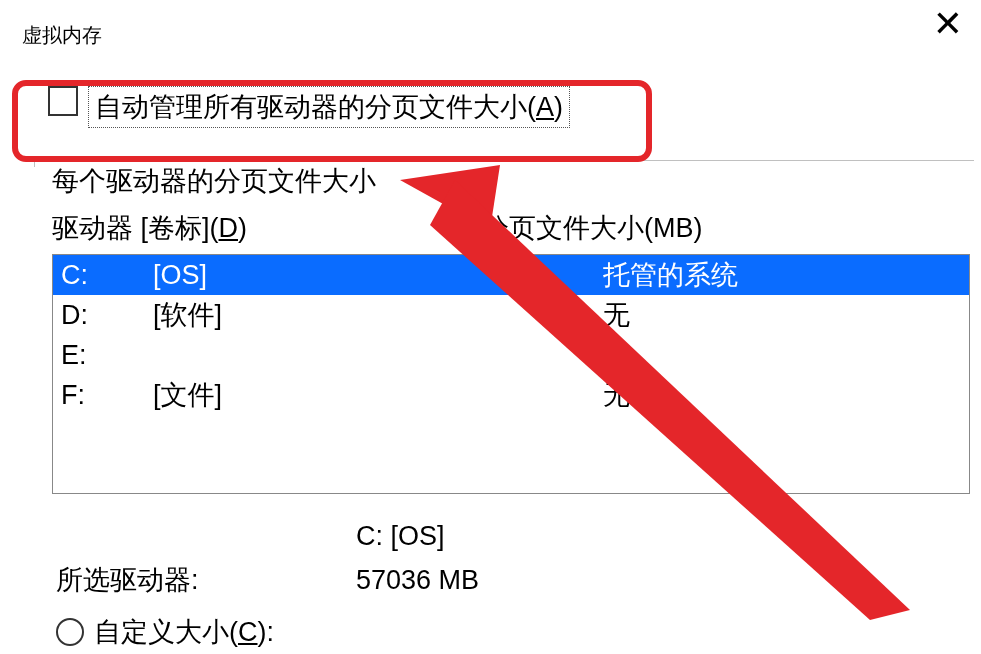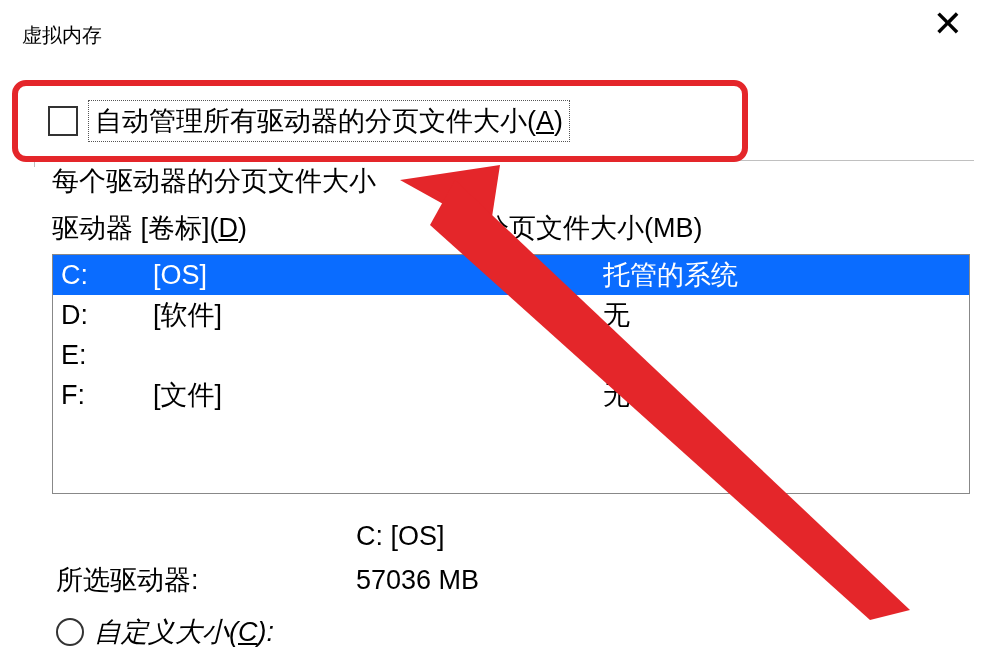--- a/index.html
+++ b/index.html
@@ -23,25 +23,25 @@
     position: absolute;
     right: 18px; top: 6px;
     font-size: 36px;
     font-weight: 300;
     line-height: 1;
     cursor: default;
   }
   .highlight-box {
     position: absolute;
     left: 12px; top: 80px;
-    width: 736px; height: 82px;
+    width: 640px; height: 82px;
     border: 6px solid #e4262a;
     border-radius: 14px;
     display: flex;
-    align-items: center;
+    align-items: flex-start;
     padding-left: 30px;
     background: #fff;
     z-index: 5;
   }
   .checkbox {
     width: 30px; height: 30px;
     border: 2px solid #333;
     flex: 0 0 auto;
   }
   .checkbox-label-wrap {
@@ -110,21 +110,20 @@
   .info-row { height: 44px; line-height: 44px; position: relative; width: 900px; }
   .info-label { position: absolute; left: 0; }
   .info-value { position: absolute; left: 300px; }
 
   .custom-size {
     position: absolute;
     left: 56px; top: 614px;
     display: flex;
     align-items: center;
     font-size: 27px;
-    font-style: italic;
   }
   .radio {
     width: 28px; height: 28px;
     border: 2px solid #333;
     border-radius: 50%;
     margin-right: 10px;
     flex: 0 0 auto;
   }
 
   

